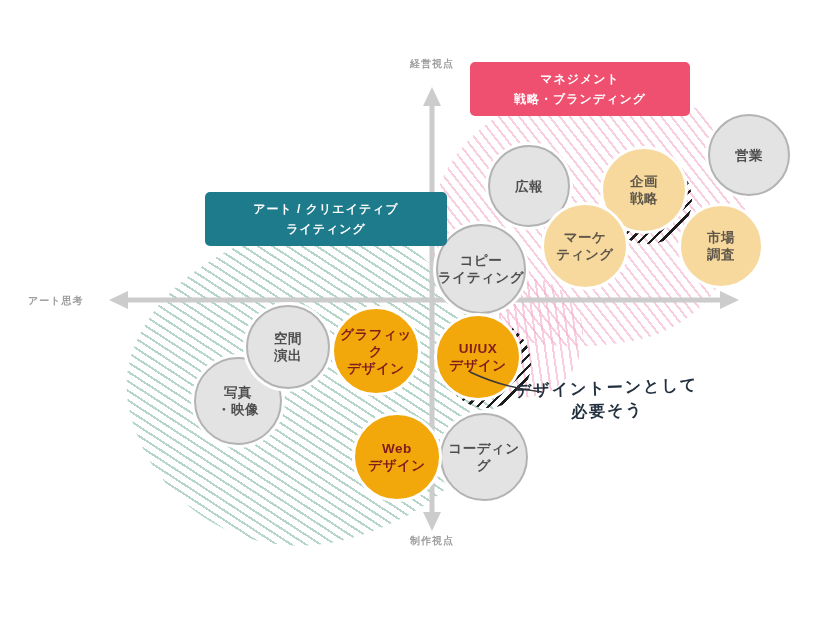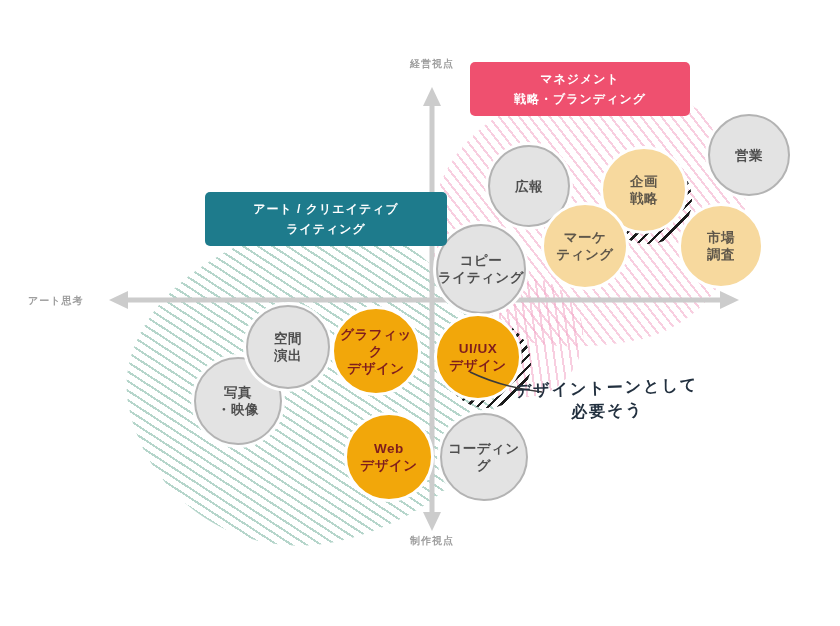--- a/index.html
+++ b/index.html
@@ -129,21 +129,21 @@
       <div class="node yellow" style="left: 283px; top: 306px; height: 90px; width: 90px;">
         <div class="node-label">グラフィック<br>デザイン</div>
       </div>
       <div class="node-shadow" style="left: 395px; top: 320px; height: 88px; width: 88px;"></div>
       <div class="node yellow" style="left: 386px; top: 313px; height: 88px; width: 88px;">
         <div class="node-label">UI/UX<br>デザイン</div>
       </div>
       <div class="node gray" style="left: 392px; top: 413px; height: 88px; width: 88px;">
         <div class="node-label">コーディング</div>
       </div>
-      <div class="node yellow" style="left: 296px; top: 412px; height: 90px; width: 90px;">
+      <div class="node yellow" style="left: 304px; top: 412px; height: 90px; width: 90px;">
         <div class="node-label">Web<br>デザイン</div>
       </div>
     </div>
 
   <div class="badge badge-art">
     <span>アート / クリエイティブ</span>
     <span>ライティング</span>
   </div>
   <div class="badge badge-mgmt">
     <span>マネジメント</span>

